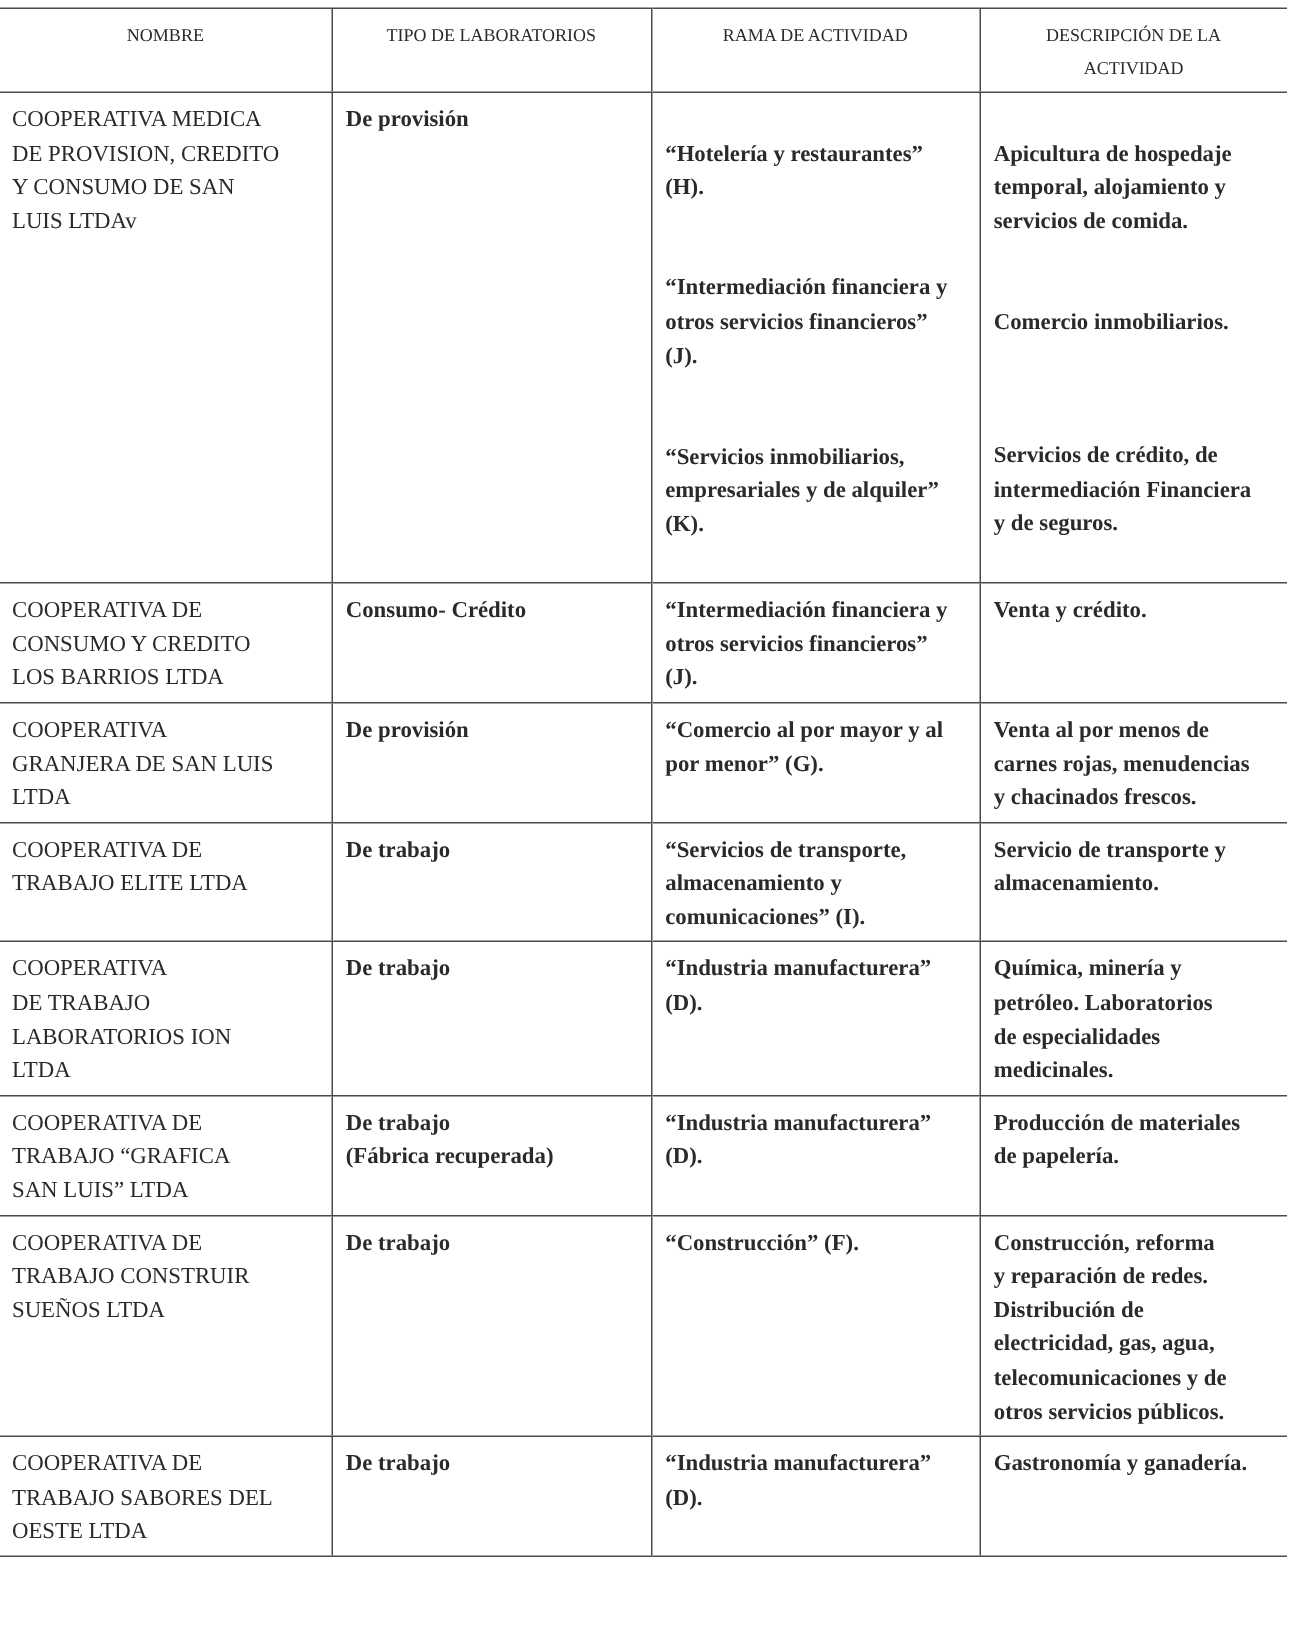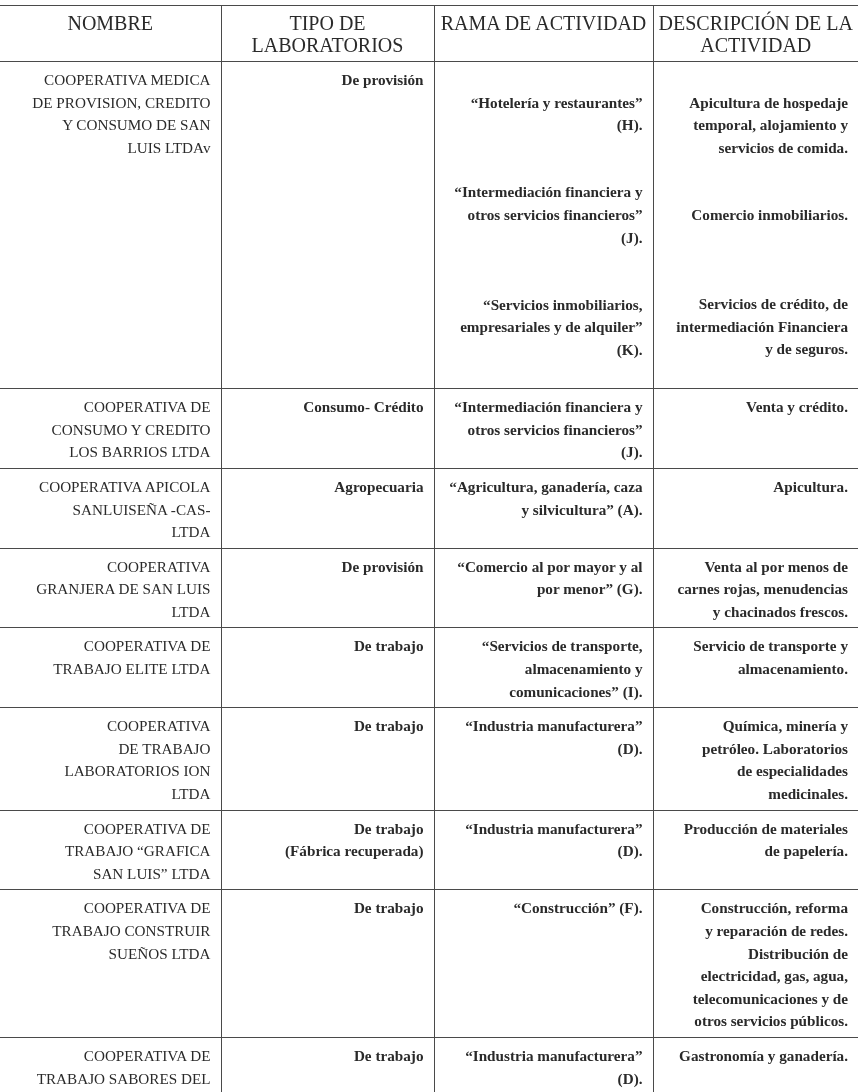--- a/index.html
+++ b/index.html
@@ -26,34 +26,34 @@
       line-height: 22.6px;
     }
     .doc-table col.c1 { width: 221px; }
     .doc-table col.c2 { width: 213px; }
     .doc-table col.c3 { width: 219px; }
     .doc-table col.c4 { width: 205px; }
     .doc-table th, .doc-table td {
       border-top: 1.5px solid #4a4a4a;
       border-bottom: 1.5px solid #4a4a4a;
       vertical-align: top;
-      text-align: right;
+      text-align: left;
       padding: 0;
     }
     .doc-table th + th, .doc-table td + td {
       border-left: 1.5px solid #4a4a4a;
       font-weight: bold;
     }
     .doc-table thead th {
       font-weight: normal;
       text-align: center;
       height: 56px;
       padding-top: 6px;
       box-sizing: border-box;
-      font-size: 20px;
+      font-size: 12px;
       line-height: 22px;
     }
     .cell {
       padding: 7px 10px 4px 8px;
       white-space: pre-line;
     }
     .cell.c2, .cell.c3, .cell.c4 { padding-left: 9px; }
     .rama-block { white-space: pre-line; }
     .rama-block + .rama-block { margin-top: 22px; }
     .desc-block { white-space: pre-line; }
@@ -135,37 +135,20 @@
           <div class="cell c3">“Intermediación financiera y
 otros servicios financieros”
 (J).</div>
         </td>
       <td>
           <div class="cell c4">Venta y crédito.</div>
         </td>
     </tr>
     <tr style="height:77px">
       <td>
-          <div class="cell">COOPERATIVA APICOLA
-SANLUISEÑA -CAS-
-LTDA</div>
-        </td>
-      <td>
-          <div class="cell c2">Agropecuaria</div>
-        </td>
-      <td>
-          <div class="cell c3">“Agricultura, ganadería, caza
-y silvicultura” (A).</div>
-        </td>
-      <td>
-          <div class="cell c4">Apicultura.</div>
-        </td>
-    </tr>
-    <tr style="height:77px">
-      <td>
           <div class="cell">COOPERATIVA
 GRANJERA DE SAN LUIS
 LTDA</div>
         </td>
       <td>
           <div class="cell c2">De provisión</div>
         </td>
       <td>
           <div class="cell c3">“Comercio al por mayor y al
 por menor” (G).</div>

